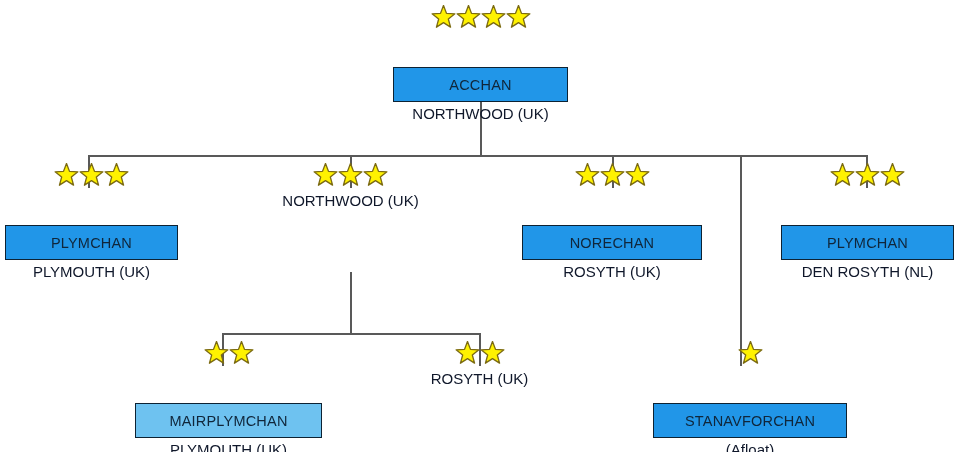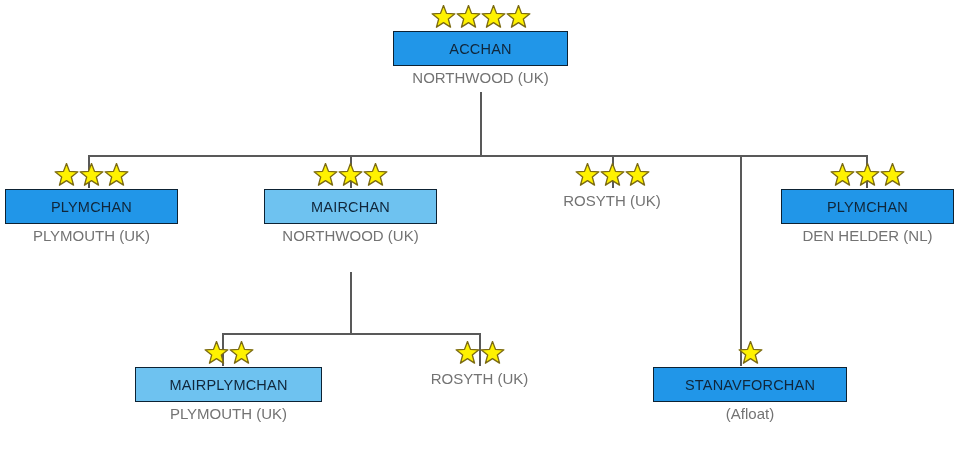--- a/index.html
+++ b/index.html
@@ -48,27 +48,28 @@
     width: 100%;
     height: 35px;
     border: 1.5px solid #0d2233;
     display: flex;
     align-items: center;
     justify-content: center;
     color: #10263a;
     font-size: 14.5px;
     letter-spacing: .2px;
     white-space: nowrap;
+    margin-top: 36px;
   }
   .box.dark  { background: #2196e8; }
   .box.light { background: #6ec2f0; }
   .caption {
     margin-top: 3px;
     font-size: 15px;
-    color: #737373;
+    color: #0f172a;
     white-space: nowrap;
     text-align: center;
   }
 </style>
 </head>
 <body>
 
 <div id="chart-root">
 
   <div class="line v" style="left:480px; top:92px; height:64px;"></div>
@@ -127,53 +128,53 @@
         <svg class="star" width="25" height="25" viewBox="0 0 24 24">
           <polygon points="12.00,0.50 14.88,8.04 22.94,8.45 16.66,13.51 18.76,21.30 12.00,16.90 5.24,21.30 7.34,13.51 1.06,8.45 9.12,8.04" fill="#FFF200" stroke="#7C6B12" stroke-width="1.3" stroke-linejoin="round"></polygon>
         </svg>
         <svg class="star" width="25" height="25" viewBox="0 0 24 24">
           <polygon points="12.00,0.50 14.88,8.04 22.94,8.45 16.66,13.51 18.76,21.30 12.00,16.90 5.24,21.30 7.34,13.51 1.06,8.45 9.12,8.04" fill="#FFF200" stroke="#7C6B12" stroke-width="1.3" stroke-linejoin="round"></polygon>
         </svg>
         <svg class="star" width="25" height="25" viewBox="0 0 24 24">
           <polygon points="12.00,0.50 14.88,8.04 22.94,8.45 16.66,13.51 18.76,21.30 12.00,16.90 5.24,21.30 7.34,13.51 1.06,8.45 9.12,8.04" fill="#FFF200" stroke="#7C6B12" stroke-width="1.3" stroke-linejoin="round"></polygon>
         </svg>
       </div>
-    <div class="box light">MAIRCHAN</div>
     <div class="caption">NORTHWOOD (UK)</div>
   </div>
 
   <div class="node" style="left:522px; top:162px; width:180px;">
     <div class="stars">
         <svg class="star" width="25" height="25" viewBox="0 0 24 24">
           <polygon points="12.00,0.50 14.88,8.04 22.94,8.45 16.66,13.51 18.76,21.30 12.00,16.90 5.24,21.30 7.34,13.51 1.06,8.45 9.12,8.04" fill="#FFF200" stroke="#7C6B12" stroke-width="1.3" stroke-linejoin="round"></polygon>
         </svg>
         <svg class="star" width="25" height="25" viewBox="0 0 24 24">
           <polygon points="12.00,0.50 14.88,8.04 22.94,8.45 16.66,13.51 18.76,21.30 12.00,16.90 5.24,21.30 7.34,13.51 1.06,8.45 9.12,8.04" fill="#FFF200" stroke="#7C6B12" stroke-width="1.3" stroke-linejoin="round"></polygon>
         </svg>
         <svg class="star" width="25" height="25" viewBox="0 0 24 24">
           <polygon points="12.00,0.50 14.88,8.04 22.94,8.45 16.66,13.51 18.76,21.30 12.00,16.90 5.24,21.30 7.34,13.51 1.06,8.45 9.12,8.04" fill="#FFF200" stroke="#7C6B12" stroke-width="1.3" stroke-linejoin="round"></polygon>
         </svg>
       </div>
+    <div class="box dark">NORECHAN</div>
     <div class="caption">ROSYTH (UK)</div>
   </div>
 
   <div class="node" style="left:781px; top:162px; width:173px;">
     <div class="stars">
         <svg class="star" width="25" height="25" viewBox="0 0 24 24">
           <polygon points="12.00,0.50 14.88,8.04 22.94,8.45 16.66,13.51 18.76,21.30 12.00,16.90 5.24,21.30 7.34,13.51 1.06,8.45 9.12,8.04" fill="#FFF200" stroke="#7C6B12" stroke-width="1.3" stroke-linejoin="round"></polygon>
         </svg>
         <svg class="star" width="25" height="25" viewBox="0 0 24 24">
           <polygon points="12.00,0.50 14.88,8.04 22.94,8.45 16.66,13.51 18.76,21.30 12.00,16.90 5.24,21.30 7.34,13.51 1.06,8.45 9.12,8.04" fill="#FFF200" stroke="#7C6B12" stroke-width="1.3" stroke-linejoin="round"></polygon>
         </svg>
         <svg class="star" width="25" height="25" viewBox="0 0 24 24">
           <polygon points="12.00,0.50 14.88,8.04 22.94,8.45 16.66,13.51 18.76,21.30 12.00,16.90 5.24,21.30 7.34,13.51 1.06,8.45 9.12,8.04" fill="#FFF200" stroke="#7C6B12" stroke-width="1.3" stroke-linejoin="round"></polygon>
         </svg>
       </div>
     <div class="box dark">PLYMCHAN</div>
-    <div class="caption">DEN HELDER (NL)</div>
+    <div class="caption">DEN ROSYTH (NL)</div>
   </div>
 
   <div class="node" style="left:135px; top:340px; width:187px;">
     <div class="stars">
         <svg class="star" width="25" height="25" viewBox="0 0 24 24">
           <polygon points="12.00,0.50 14.88,8.04 22.94,8.45 16.66,13.51 18.76,21.30 12.00,16.90 5.24,21.30 7.34,13.51 1.06,8.45 9.12,8.04" fill="#FFF200" stroke="#7C6B12" stroke-width="1.3" stroke-linejoin="round"></polygon>
         </svg>
         <svg class="star" width="25" height="25" viewBox="0 0 24 24">
           <polygon points="12.00,0.50 14.88,8.04 22.94,8.45 16.66,13.51 18.76,21.30 12.00,16.90 5.24,21.30 7.34,13.51 1.06,8.45 9.12,8.04" fill="#FFF200" stroke="#7C6B12" stroke-width="1.3" stroke-linejoin="round"></polygon>
         </svg>

